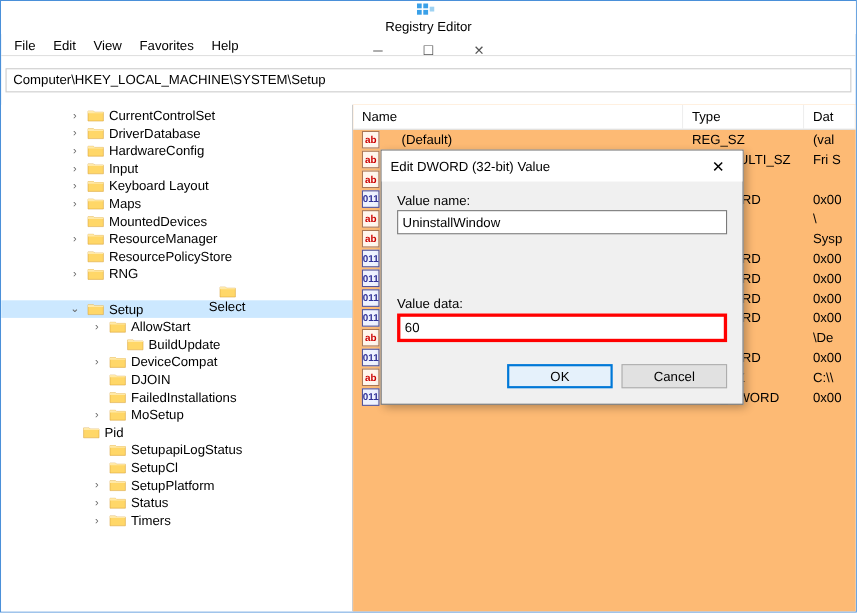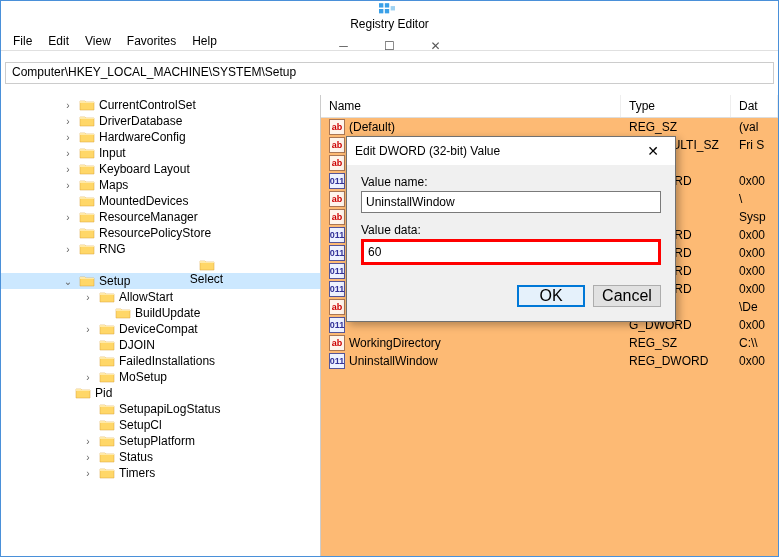--- a/index.html
+++ b/index.html
@@ -28,44 +28,44 @@
 .tree-folder { width: 16px; height: 14px; margin: 0 4px; display: inline-block; }
 .tree-label { font-size: 12px; }
 
 .list-panel { flex: 1; overflow: auto; background: #fdba74; }
 .list-header { display: flex; border-bottom: 1px solid #ddd; background: #fff; }
 .list-col { padding: 4px 8px; font-size: 12px; border-right: 1px solid #eee; }
 .list-col.name { width: 300px; }
 .list-col.type { width: 110px; }
 .list-col.data { flex: 1; }
 .list-row { display: flex; align-items: center; height: 18px; cursor: pointer; }
-.list-cell { padding: 1px 8px; font-size: 12px; overflow: hidden; text-overflow: ellipsis; white-space: nowrap; }
+.list-cell { padding: 1px 8px; font-size: 12px; overflow: hidden; text-overflow: ellipsis; white-space: nowrap; gap: 16px; }
 .list-cell.name { width: 300px; display: flex; align-items: center; }
 .list-cell.type { width: 110px; }
 .list-cell.data { flex: 1; }
 .value-icon { width: 16px; height: 16px; margin-right: 4px; display: inline-flex; align-items: center; justify-content: center; font-size: 9px; font-weight: bold; border: 1px solid #a75; background: #fff5ec; color: #c00; }
 .value-icon.binary { border-color: #559; background: #eef2ff; color: #339; }
 
 .dialog { position: absolute; left: 346px; top: 136px; width: 330px; background: #f0f0f0; border: 1px solid #707070; box-shadow: 3px 3px 8px rgba(0,0,0,0.3); z-index: 100; }
 .dialog-title { height: 28px; background: #fff; display: flex; align-items: center; padding: 0 8px; }
 .dialog-title-text { flex: 1; font-size: 12px; }
 .dialog-close { width: 28px; height: 28px; display: flex; align-items: center; justify-content: center; cursor: pointer; font-size: 14px; }
 .dialog-body { padding: 10px 14px; }
 .field-label { font-size: 12px; margin-bottom: 2px; display: block; }
 .field-input { width: 100%; border: 1px solid #7a7a7a; padding: 3px 4px; font-size: 12px; background: #fff; margin-bottom: 10px; }
 .value-row { display: flex; gap: 20px; }
-.value-col { flex: 1; }
+.value-col { flex: 1; margin-top: 46px; }
 .valuedata-input { width: 100%; border: 1px solid #7a7a7a; padding: 3px 4px; font-size: 12px; background: #fff; }
 .fieldset { border: 1px solid #ccc; padding: 6px 10px 8px 10px; }
 .fieldset legend { font-size: 12px; padding: 0 2px; }
 .radio-row { display: flex; align-items: center; margin: 2px 0; }
 .radio-row input { margin-right: 6px; }
 .highlight-red { border: 3px solid #ff0000 !important; }
 .dialog-buttons { display: flex; justify-content: flex-end; gap: 8px; padding: 10px 14px 14px 14px; }
-.dialog-btn { width: 68px; height: 22px; border: 1px solid #adadad; background: #e1e1e1; cursor: pointer; font-size: 16px; }
+.dialog-btn { width: 96px; height: 22px; border: 1px solid #adadad; background: #e1e1e1; cursor: pointer; font-size: 12px; }
 .dialog-btn.default { border: 2px solid #0078d7; background: #e5f1fb; }
 
 svg.folder-svg { width: 16px; height: 14px; }
 svg.regicon-svg { width: 22px; height: 16px; }
 </style>
 </head>
 <body>
 
 <div class="window">
 

